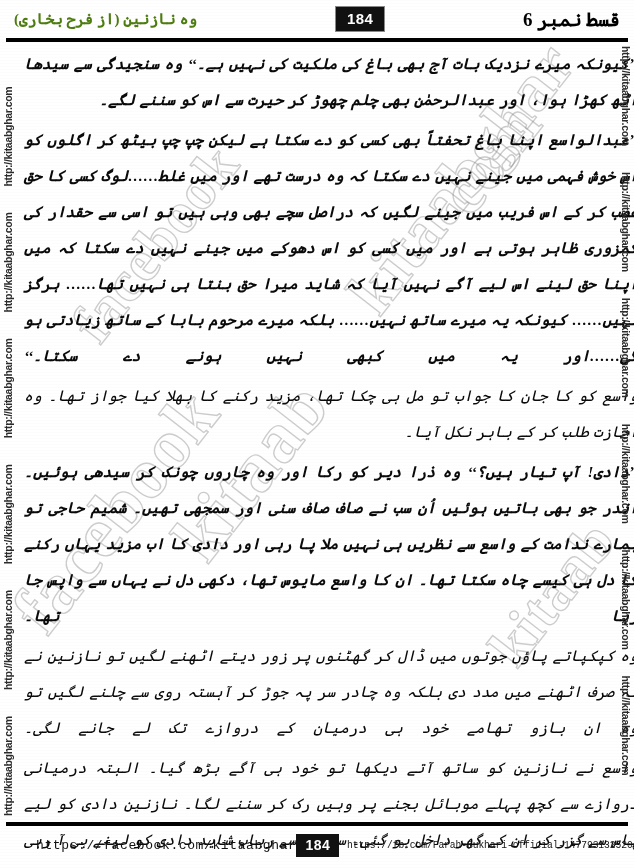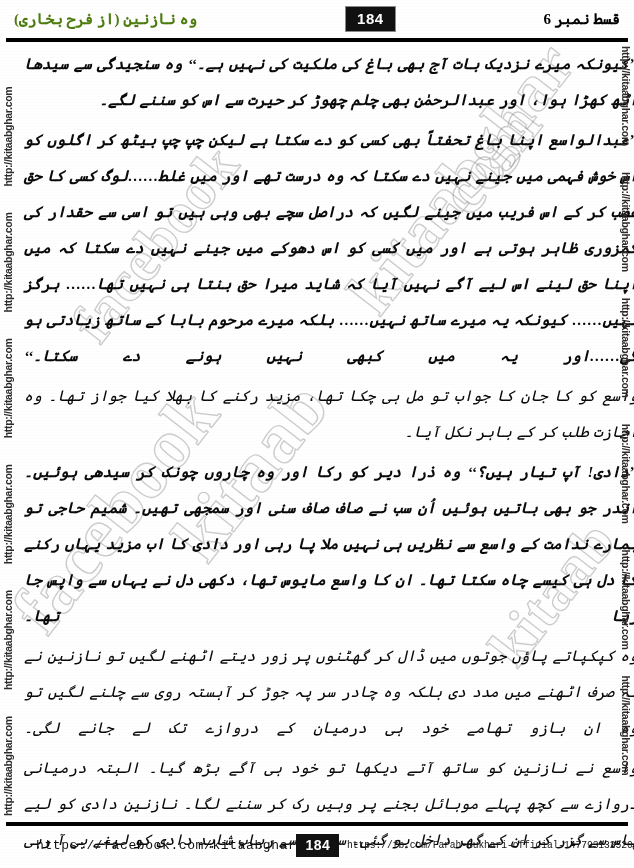--- a/index.html
+++ b/index.html
@@ -39,21 +39,21 @@
     font-size: 15px;
     font-weight: 700;
     color: #4d7c0f;
     letter-spacing: 0px;
     white-space: nowrap;
     direction: rtl;
   }
 
   .header-episode {
     font-family: "Liberation Serif", "DejaVu Serif", serif;
-    font-size: 15px;
+    font-size: 19px;
     font-weight: 700;
     color: #000;
     white-space: nowrap;
     direction: rtl;
   }
 
   .page-badge {
     background: #111111;
     color: #ffffff;
     font-family: "Liberation Sans", "DejaVu Sans", sans-serif;

